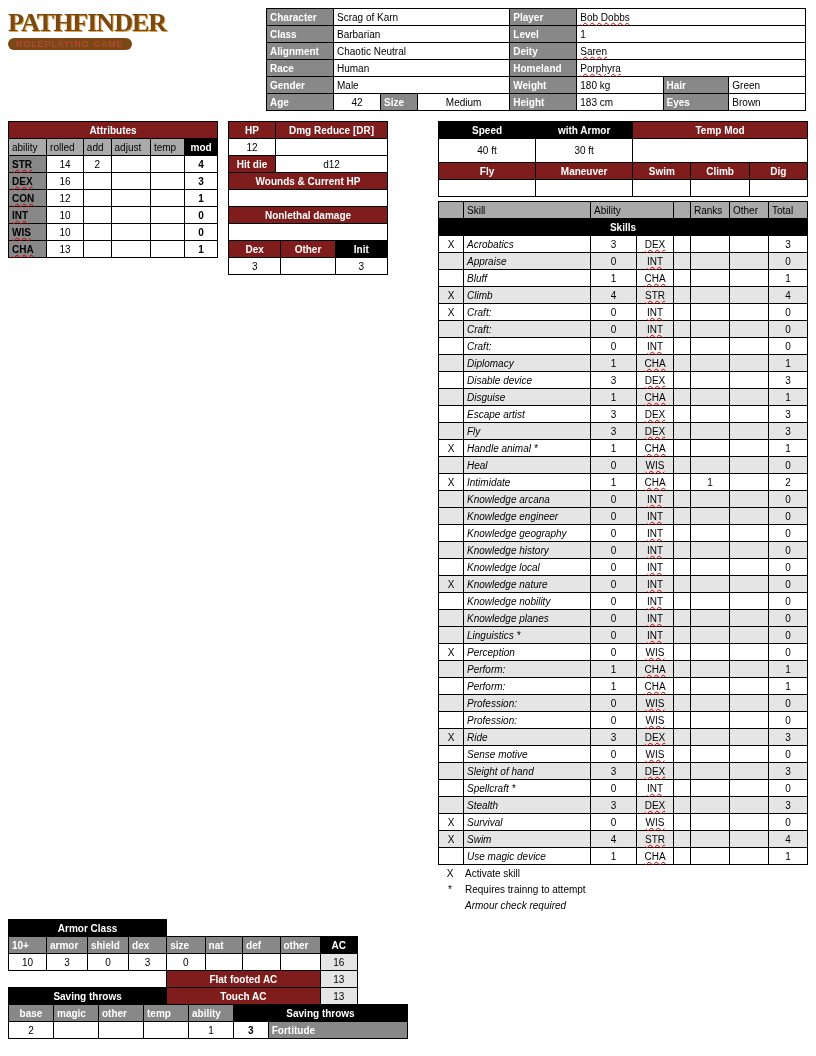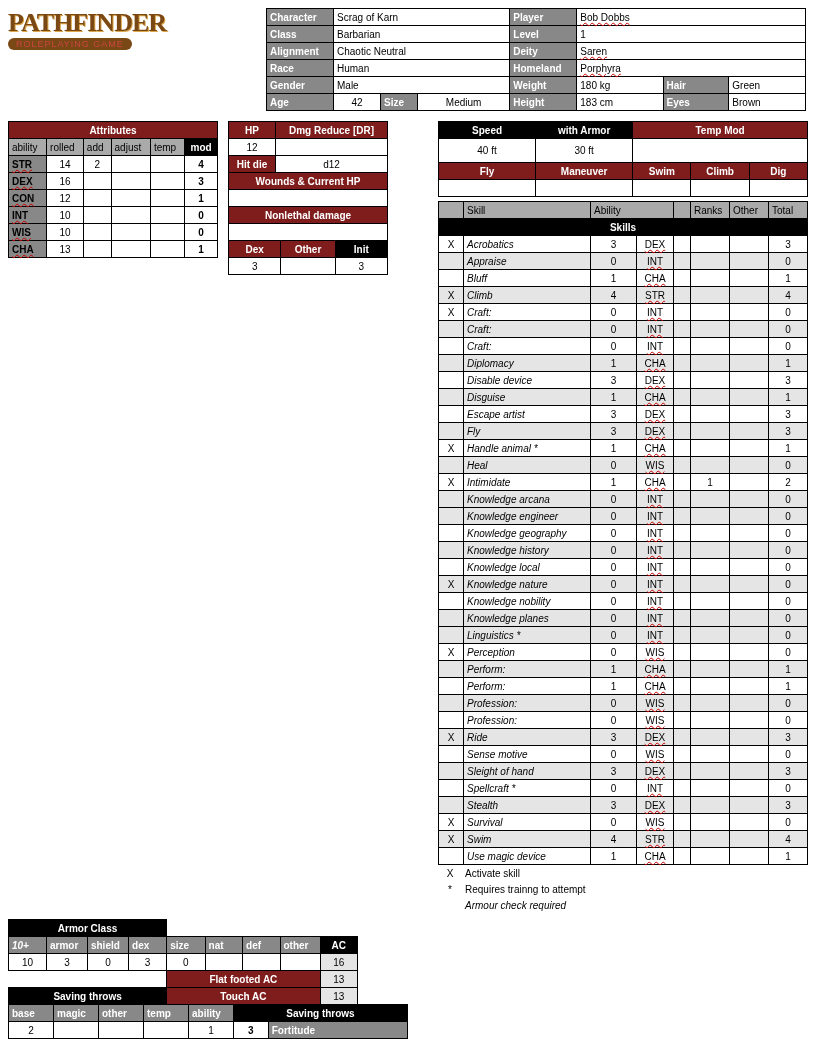--- a/index.html
+++ b/index.html
@@ -628,21 +628,21 @@
 </div>
 
 <div style="margin-top:6px">
 <table style="width:350px">
  <tbody>
         <tr>
           <td colspan="4" class="hdr-black">Armor Class</td>
           <td colspan="5" style="border:none"></td>
         </tr>
  <tr id="ac-cols">
-          <td class="lbl-gray" style="width: 36px; font-style: italic;">10+</td>
+          <td class="lbl-gray" style="width: 36px;">10+</td>
           <td class="lbl-gray" style="width: 36px;">armor</td>
           <td class="lbl-gray" style="width: 36px;">shield</td>
           <td class="lbl-gray" style="width: 36px;">dex</td>
           <td class="lbl-gray" style="width: 36px;">size</td>
           <td class="lbl-gray" style="width: 36px;">nat</td>
           <td class="lbl-gray" style="width: 36px;">def</td>
           <td class="lbl-gray" style="width: 36px;">other</td>
           <td class="hdr-black" style="width: 36px;">AC</td>
         </tr>
  <tr id="ac-vals">
@@ -664,21 +664,21 @@
  <tr>
           <td colspan="4" class="hdr-black">Saving throws</td>
           <td colspan="4" class="hdr-dark">Touch AC</td>
           <td class="ctr shade">13</td>
         </tr>
 </tbody>
     </table>
 <table style="width:400px;margin-top:-1px">
  <tbody>
         <tr id="save-cols">
-          <td class="lbl-gray" style="width: 38px;">base</td>
+          <td class="lbl-gray" style="width: 38px; text-align: center;">base</td>
           <td class="lbl-gray" style="width: 38px;">magic</td>
           <td class="lbl-gray" style="width: 38px;">other</td>
           <td class="lbl-gray" style="width: 38px;">temp</td>
           <td class="lbl-gray" style="width: 38px;">ability</td>
           <td class="hdr-black" colspan="2" style="width: auto;">Saving throws</td>
         </tr>
  </tbody>
       <tbody id="save-rows">
         <tr>
           <td class="ctr">2</td>

